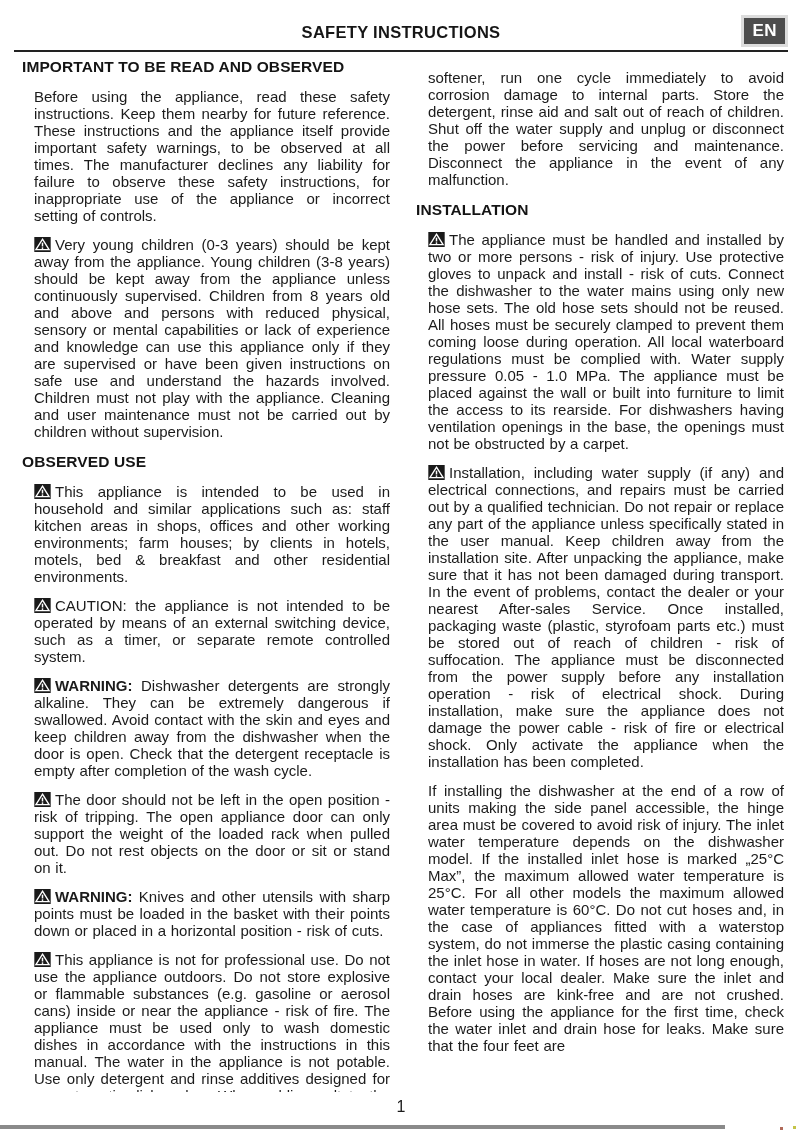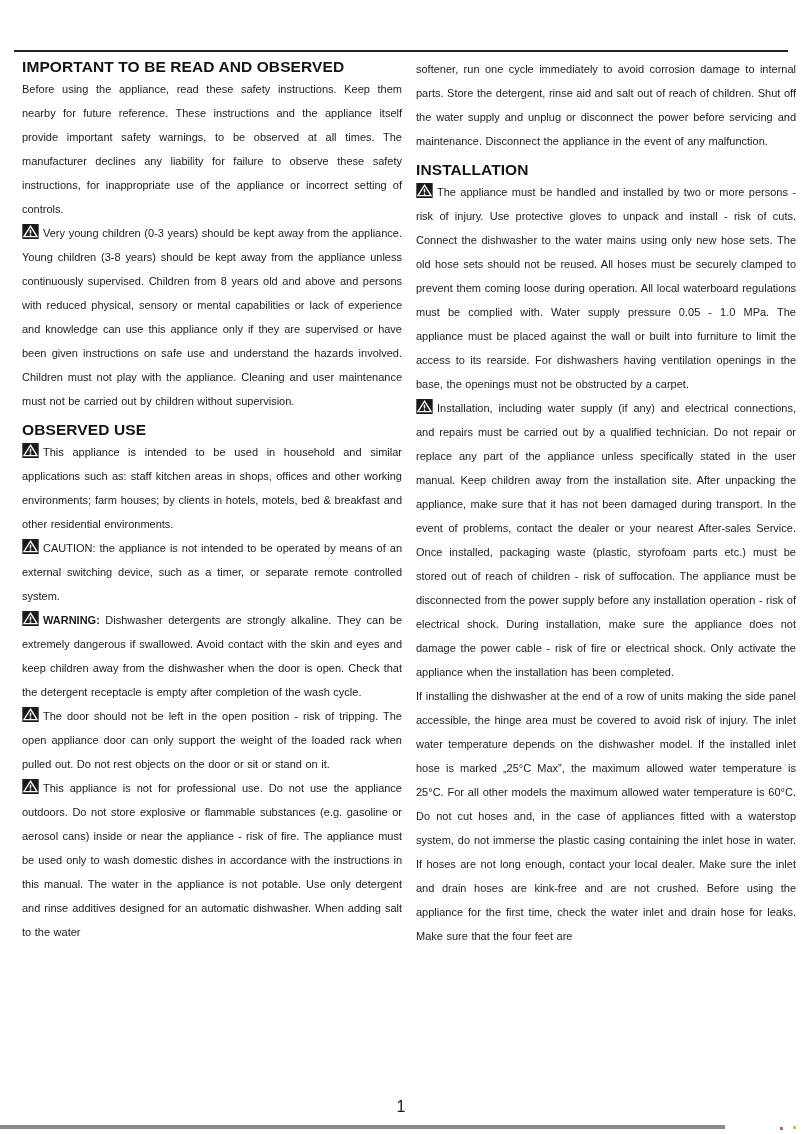--- a/index.html
+++ b/index.html
@@ -27,21 +27,21 @@
     position:absolute;top:50px;left:14px;right:14px;
     border-top:2px solid #222;
   }
   
   .columns{
     position:absolute;top:57px;left:22px;width:774px;height:1035px;
     display:flex;gap:14px;overflow:hidden;
   }
   .column{width:383px;}
   .para{
-    margin:0;text-align:justify;font-size:11px;line-height:24px;
+    margin:12px;text-align:justify;font-size:15px;line-height:17px;
     color:#1b1b1b;word-spacing:.5px;
   }
   .sec-heading{
     margin:7px 0 1px 0;font-size:15.5px;line-height:19px;font-weight:bold;
     color:#141414;letter-spacing:.1px;
   }
   .column > .sec-heading:first-child{margin-top:0;}
   .warn-icon{
     display:inline-block;width:17px;height:15px;vertical-align:-2px;
     margin-right:4px;
@@ -56,20 +56,26 @@
   }
   .print-mark{position:absolute;width:3px;height:3px;}
   .mark1{left:780px;bottom:4px;background:#b06a5a;}
   .mark2{left:793px;bottom:5px;background:#c4c448;}
 </style>
 </head>
 <body>
 
 <div class="page">
 
+  <header class="header">
+    <div class="header-title">SAFETY INSTRUCTIONS</div>
+    <div class="lang-badge">
+      <span class="lang-badge-inner">EN</span>
+    </div>
+  </header>
 
   <div class="header-rule"></div>
 
   <main class="columns">
     <section class="column">
         <h2 class="sec-heading">IMPORTANT TO BE READ AND OBSERVED</h2>
         <p class="para">Before using the appliance, read these safety instructions. Keep them nearby for future reference. These instructions and the appliance itself provide important safety warnings, to be observed at all times. The manufacturer declines any liability for failure to observe these safety instructions, for inappropriate use of the appliance or incorrect setting of controls.</p>
         <p class="para"><svg class="warn-icon" viewBox="0 0 24 22" xmlns="http://www.w3.org/2000/svg" aria-hidden="true">
             <rect width="24" height="22" fill="#1a1a1a"></rect>
             <path d="M12 3.2 L21.6 18.6 L2.4 18.6 Z" fill="none" stroke="#fff" stroke-width="2"></path>
@@ -99,20 +105,26 @@
             <rect width="24" height="22" fill="#1a1a1a"></rect>
             <path d="M12 3.2 L21.6 18.6 L2.4 18.6 Z" fill="none" stroke="#fff" stroke-width="2"></path>
             <rect x="10.9" y="8.3" width="2.2" height="5.6" fill="#fff"></rect>
             <circle cx="12" cy="16.2" r="1.3" fill="#fff"></circle>
           </svg>The door should not be left in the open position - risk of tripping. The open appliance door can only support the weight of the loaded rack when pulled out. Do not rest objects on the door or sit or stand on it.</p>
         <p class="para"><svg class="warn-icon" viewBox="0 0 24 22" xmlns="http://www.w3.org/2000/svg" aria-hidden="true">
             <rect width="24" height="22" fill="#1a1a1a"></rect>
             <path d="M12 3.2 L21.6 18.6 L2.4 18.6 Z" fill="none" stroke="#fff" stroke-width="2"></path>
             <rect x="10.9" y="8.3" width="2.2" height="5.6" fill="#fff"></rect>
             <circle cx="12" cy="16.2" r="1.3" fill="#fff"></circle>
+          </svg><strong>WARNING: </strong>Knives and other utensils with sharp points must be loaded in the basket with their points down or placed in a horizontal position - risk of cuts.</p>
+        <p class="para"><svg class="warn-icon" viewBox="0 0 24 22" xmlns="http://www.w3.org/2000/svg" aria-hidden="true">
+            <rect width="24" height="22" fill="#1a1a1a"></rect>
+            <path d="M12 3.2 L21.6 18.6 L2.4 18.6 Z" fill="none" stroke="#fff" stroke-width="2"></path>
+            <rect x="10.9" y="8.3" width="2.2" height="5.6" fill="#fff"></rect>
+            <circle cx="12" cy="16.2" r="1.3" fill="#fff"></circle>
           </svg>This appliance is not for professional use. Do not use the appliance outdoors. Do not store explosive or flammable substances (e.g. gasoline or aerosol cans) inside or near the appliance - risk of fire. The appliance must be used only to wash domestic dishes in accordance with the instructions in this manual. The water in the appliance is not potable. Use only detergent and rinse additives designed for an automatic dishwasher. When adding salt to the water</p>
       </section>
     <section class="column">
         <p class="para">softener, run one cycle immediately to avoid corrosion damage to internal parts. Store the detergent, rinse aid and salt out of reach of children. Shut off the water supply and unplug or disconnect the power before servicing and maintenance. Disconnect the appliance in the event of any malfunction.</p>
         <h2 class="sec-heading">INSTALLATION</h2>
         <p class="para"><svg class="warn-icon" viewBox="0 0 24 22" xmlns="http://www.w3.org/2000/svg" aria-hidden="true">
             <rect width="24" height="22" fill="#1a1a1a"></rect>
             <path d="M12 3.2 L21.6 18.6 L2.4 18.6 Z" fill="none" stroke="#fff" stroke-width="2"></path>
             <rect x="10.9" y="8.3" width="2.2" height="5.6" fill="#fff"></rect>
             <circle cx="12" cy="16.2" r="1.3" fill="#fff"></circle>

